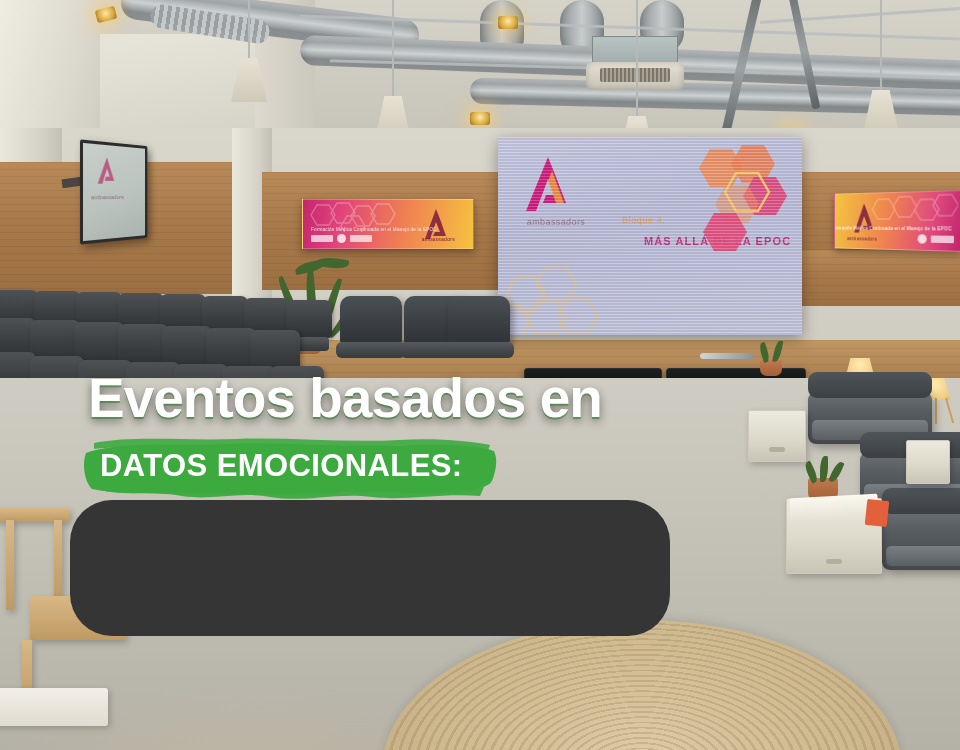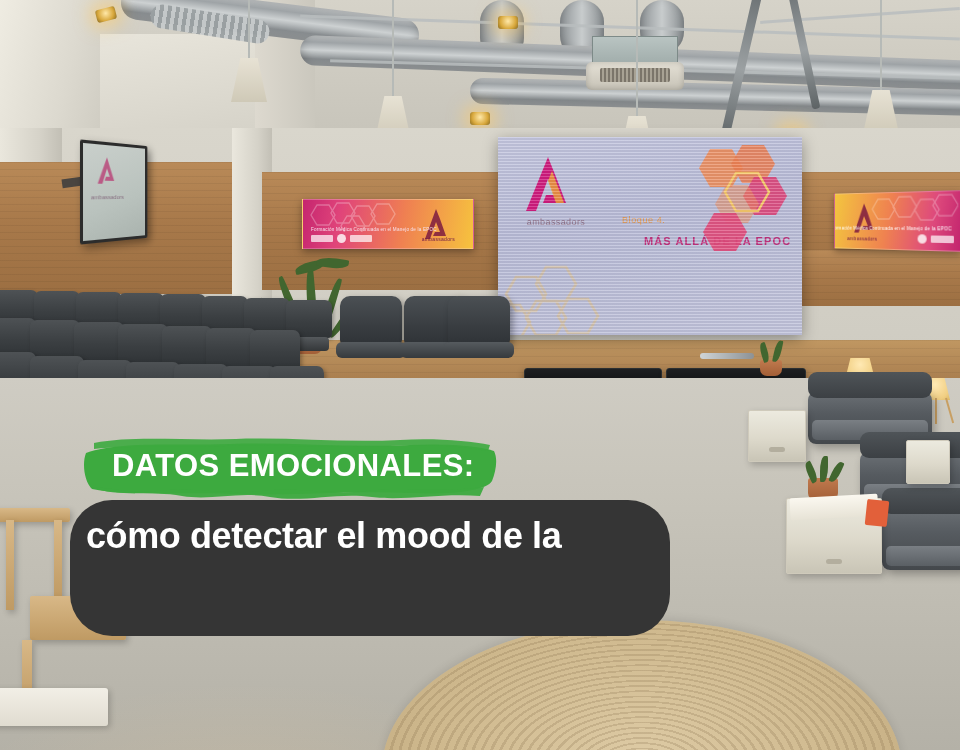--- a/index.html
+++ b/index.html
@@ -282,21 +282,21 @@
     text-shadow:
       0 2px 0 rgba(40,120,40,.55),
       0 4px 10px rgba(0,0,0,.45);
   }
 
   .brush{
     position:absolute; left:80px; top:437px; width:420px; height:62px;
   }
   .brush svg{ display:block; width:100%; height:100%; }
   .brush-label{
-    position:absolute; left:112px; top:448px;
+    position:absolute; left:100px; top:448px;
     font-size:31px; font-weight:800; color:#ffffff; letter-spacing:.4px;
     white-space:nowrap;
     text-align:center;
   }
 
   .darkbox{
     position:absolute; left:70px; top:500px; width:600px; height:136px;
     background:#353535; border-radius:42px;
   }
   .sub{
@@ -555,34 +555,34 @@
     <div class="wood-table" style="left:30px;top:596px;width:96px;height:44px;border-radius:2px;"></div>
     <div class="wood-table" style="left:22px;top:640px;width:10px;height:70px;"></div>
     <div style="position:absolute;left:-12px;top:688px;width:120px;height:38px;background:linear-gradient(180deg,#f2efe6,#e0dcd0);border-radius:3px;box-shadow:2px 2px 6px rgba(0,0,0,.2);"></div>
 
     <div style="position:absolute;left:790px;top:496px;width:88px;height:22px;background:linear-gradient(180deg,#fbf8f0,#e7e3d6);transform:rotate(-3deg);border-radius:2px;"></div>
     <div style="position:absolute;left:866px;top:500px;width:22px;height:26px;background:#e2603a;transform:rotate(6deg);border-radius:2px;"></div>
   </div>
 
   <div class="overlay">
 
+    <div class="headline">Eventos basados en</div>
 
     <div class="brush">
       <svg viewBox="0 0 420 62" preserveAspectRatio="none" aria-hidden="true">
         <path d="M6,16 C40,4 96,9 150,7 C212,5 268,11 330,8 C370,6 404,10 414,14
                  C418,22 416,34 412,44 C406,54 372,58 330,56 C268,53 214,59 152,57
                  C98,55 44,59 12,52 C4,44 2,26 6,16 Z" fill="#3DAA3F"></path>
         <path d="M10,50 C40,61 70,53 102,59 C132,64 158,54 190,60 C224,66 256,55 292,60
                  C324,64 360,56 400,59 L404,50 C360,56 320,50 286,54
                  C250,58 216,50 182,54 C148,58 112,50 76,54 C50,57 28,50 10,50 Z" fill="#3DAA3F" opacity=".95"></path>
         <path d="M14,6 C54,-2 104,4 156,2 C210,0 262,6 320,3 C356,1 390,4 410,8
                  L408,14 C380,9 344,7 310,9 C254,12 200,7 146,9 C100,11 52,8 14,12 Z" fill="#3DAA3F" opacity=".9"></path>
       </svg>
     </div>
     <div class="brush-label">DATOS EMOCIONALES:</div>
 
     <div class="darkbox"></div>
     <div class="sub">
-      <span>cómo detectar el mood de la</span>
     </div>
   </div>
 
 </div>
 
 </body></html>

